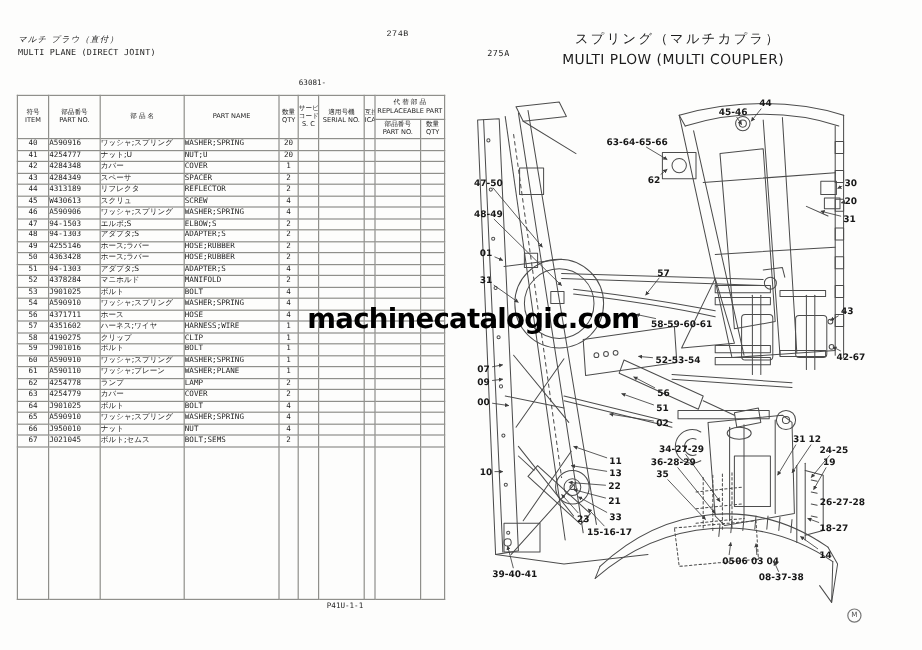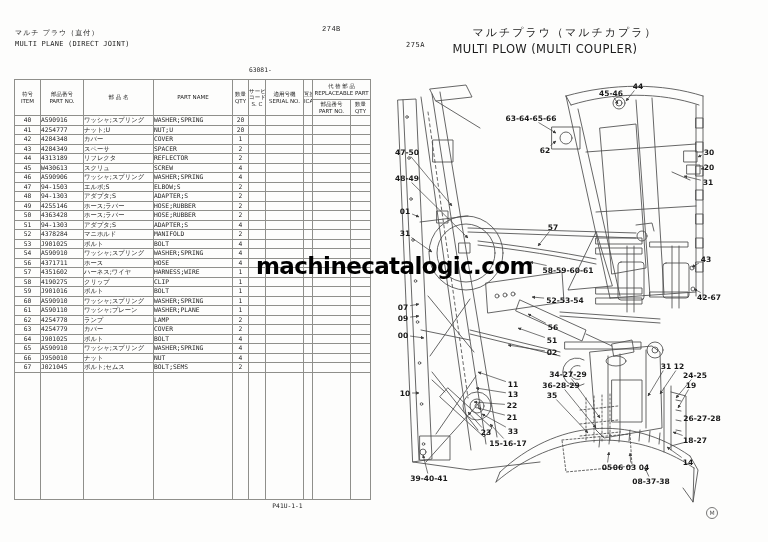--- a/index.html
+++ b/index.html
@@ -4,21 +4,21 @@
 <style>
   html,body{margin:0;padding:0;background:#ffffff;}
   #sheet{
     position:relative;width:768px;height:542px;overflow:hidden;
     background:#fdfdfc;color:#1c1c1c;
     font-family:"DejaVu Sans Mono",monospace;
   }
   .abs{position:absolute;}
 
   
-  .lp-title-jp{left:15px;top:28px;font-size:7px;letter-spacing:1px;font-family:"DejaVu Sans",sans-serif;}
+  .lp-title-jp{left:15px;top:28px;font-size:7px;letter-spacing:1px;font-family:"DejaVu Sans",sans-serif;font-style:italic;}
   .lp-title-en{left:15px;top:40px;font-size:7px;letter-spacing:.2px;}
   .page-code{font-size:7px;letter-spacing:.5px;}
   .lp-code{left:322px;top:25px;font-family:Liberation Mono, monospace;}
   .rp-code{left:406px;top:41px;}
   .serial-from{left:249px;top:66px;font-size:6.3px;}
   .footer-code{left:250px;top:502px;width:75px;text-align:center;font-size:6.3px;}
 
   
   table.parts{
     position:absolute;left:14px;top:79px;width:356px;
@@ -45,21 +45,21 @@
   th.ica{font-size:4.6px;line-height:1.05;padding-top:1px;}
   th.repl{font-size:4.6px;line-height:1.15;white-space:normal;}
   tbody.rows td{height:8.5px;line-height:8.5px;font-size:6.3px;}
   td.c-item,td.c-qty{text-align:center;}
   td.c-pn,td.c-en{text-align:left;padding-left:2px;}
   td.c-jp{text-align:left;padding-left:2px;font-size:5.2px;font-family:"DejaVu Sans",sans-serif;}
   tr.filler td{height:126px;}
 
   
   .rp-title-jp{left:440px;top:25px;width:250px;text-align:center;font-size:11px;letter-spacing:2px;font-family:"DejaVu Sans",sans-serif;}
-  .rp-title-en{left:420px;top:42px;width:250px;text-align:center;font-size:11.5px;letter-spacing:.4px;font-family:"DejaVu Sans",sans-serif;}
+  .rp-title-en{left:436px;top:42px;width:250px;text-align:center;font-size:11.5px;letter-spacing:.4px;font-family:"DejaVu Sans",sans-serif;}
 
   
   svg#diagram{position:absolute;left:0;top:0;}
   .art{stroke:#4c4c4c;fill:none;stroke-width:.85;stroke-linejoin:round;stroke-linecap:round;}
   .leader{stroke:#3d3d3d;stroke-width:.7;fill:none;}
   text.callout{font:700 7.5px "DejaVu Sans",sans-serif;fill:#181818;}
 
   
   .watermark{
     left:256px;top:253px;z-index:30;
@@ -450,21 +450,21 @@
           <td></td>
           <td></td>
           <td></td>
       </tr>
     </tbody>
   </table>
 
   <div class="abs footer-code">P41U-1-1</div>
 
   <div class="abs page-code rp-code">275A</div>
-  <div class="abs rp-title-jp">マルチプラウ（マルチカプラ）</div>
+  <div class="abs rp-title-jp">スプリング（マルチカプラ）</div>
   <div class="abs rp-title-en">MULTI PLOW (MULTI COUPLER)</div>
 
   <svg id="diagram" width="768" height="542" viewBox="0 0 768 542">
     <defs>
       <marker id="arw" viewBox="0 0 6 6" refX="5.5" refY="3" markerWidth="5" markerHeight="5" orient="auto">
         <path d="M0,0 L6,3 L0,6 Z" fill="#3d3d3d"></path>
       </marker>
     </defs>
 
     <g class="art">

